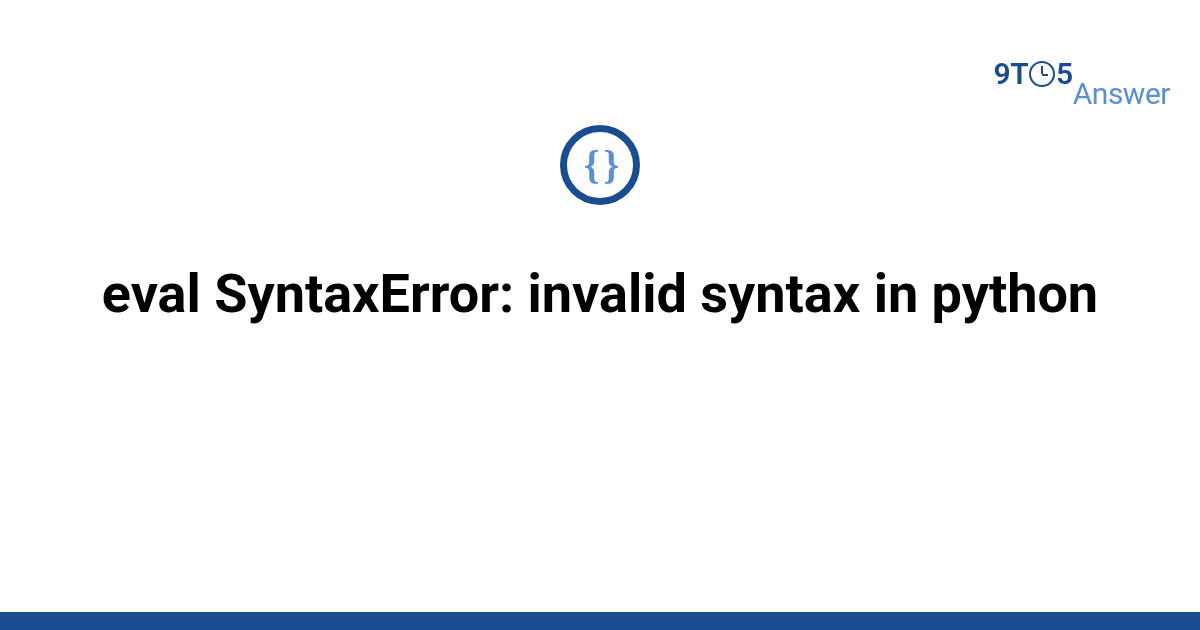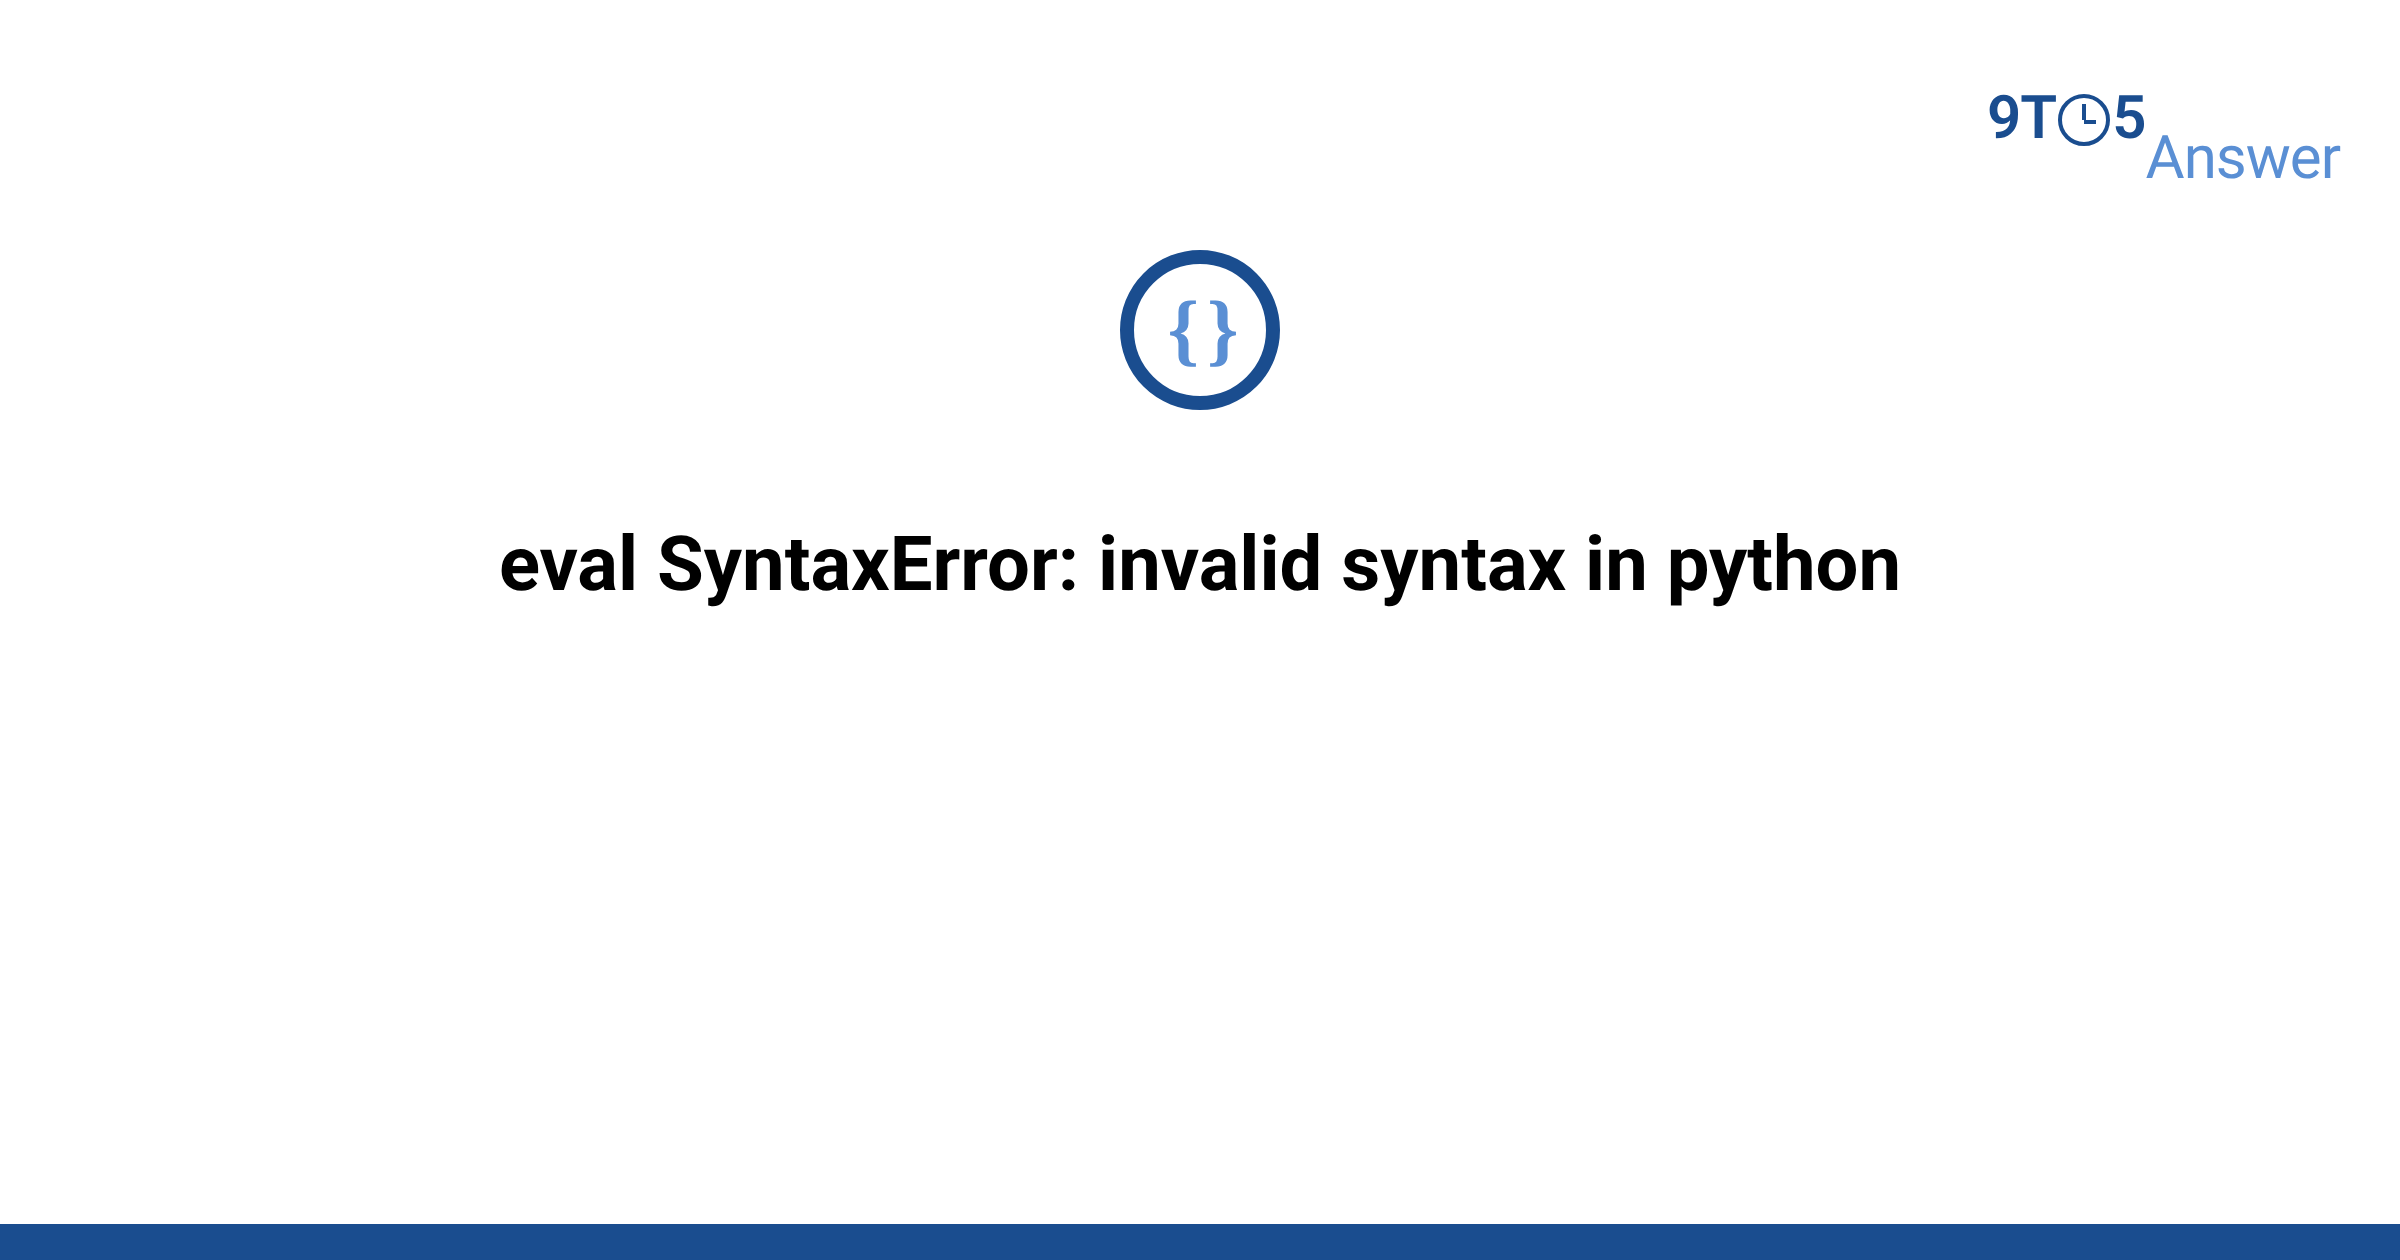--- a/index.html
+++ b/index.html
@@ -10,21 +10,21 @@
     body {
       width: 1200px;
       height: 630px;
       background: #ffffff;
       font-family: -apple-system, BlinkMacSystemFont, "Segoe UI", Roboto, Helvetica, Arial, sans-serif;
       position: relative;
       overflow: hidden;
     }
     .logo {
       position: absolute;
-      top: 22px;
+      top: 36px;
       right: 30px;
       font-size: 30px;
       font-weight: 500;
       letter-spacing: -0.5px;
       display: flex;
       align-items: center;
     }
     .logo-9t {
       color: #1a4d8f;
       font-weight: 600;
@@ -90,21 +90,21 @@
     }
     .code-icon-inner {
       font-size: 40px;
       font-weight: 700;
       color: #5a8fd4;
       letter-spacing: -3px;
       line-height: 1;
       font-family: Georgia, serif;
     }
     .title {
-      font-size: 38px;
+      font-size: 54px;
       font-weight: 700;
       color: #000000;
       text-align: center;
       line-height: 1.25;
       max-width: 1100px;
       padding: 0 40px;
     }
     .bottom-bar {
       position: absolute;
       bottom: 0;

